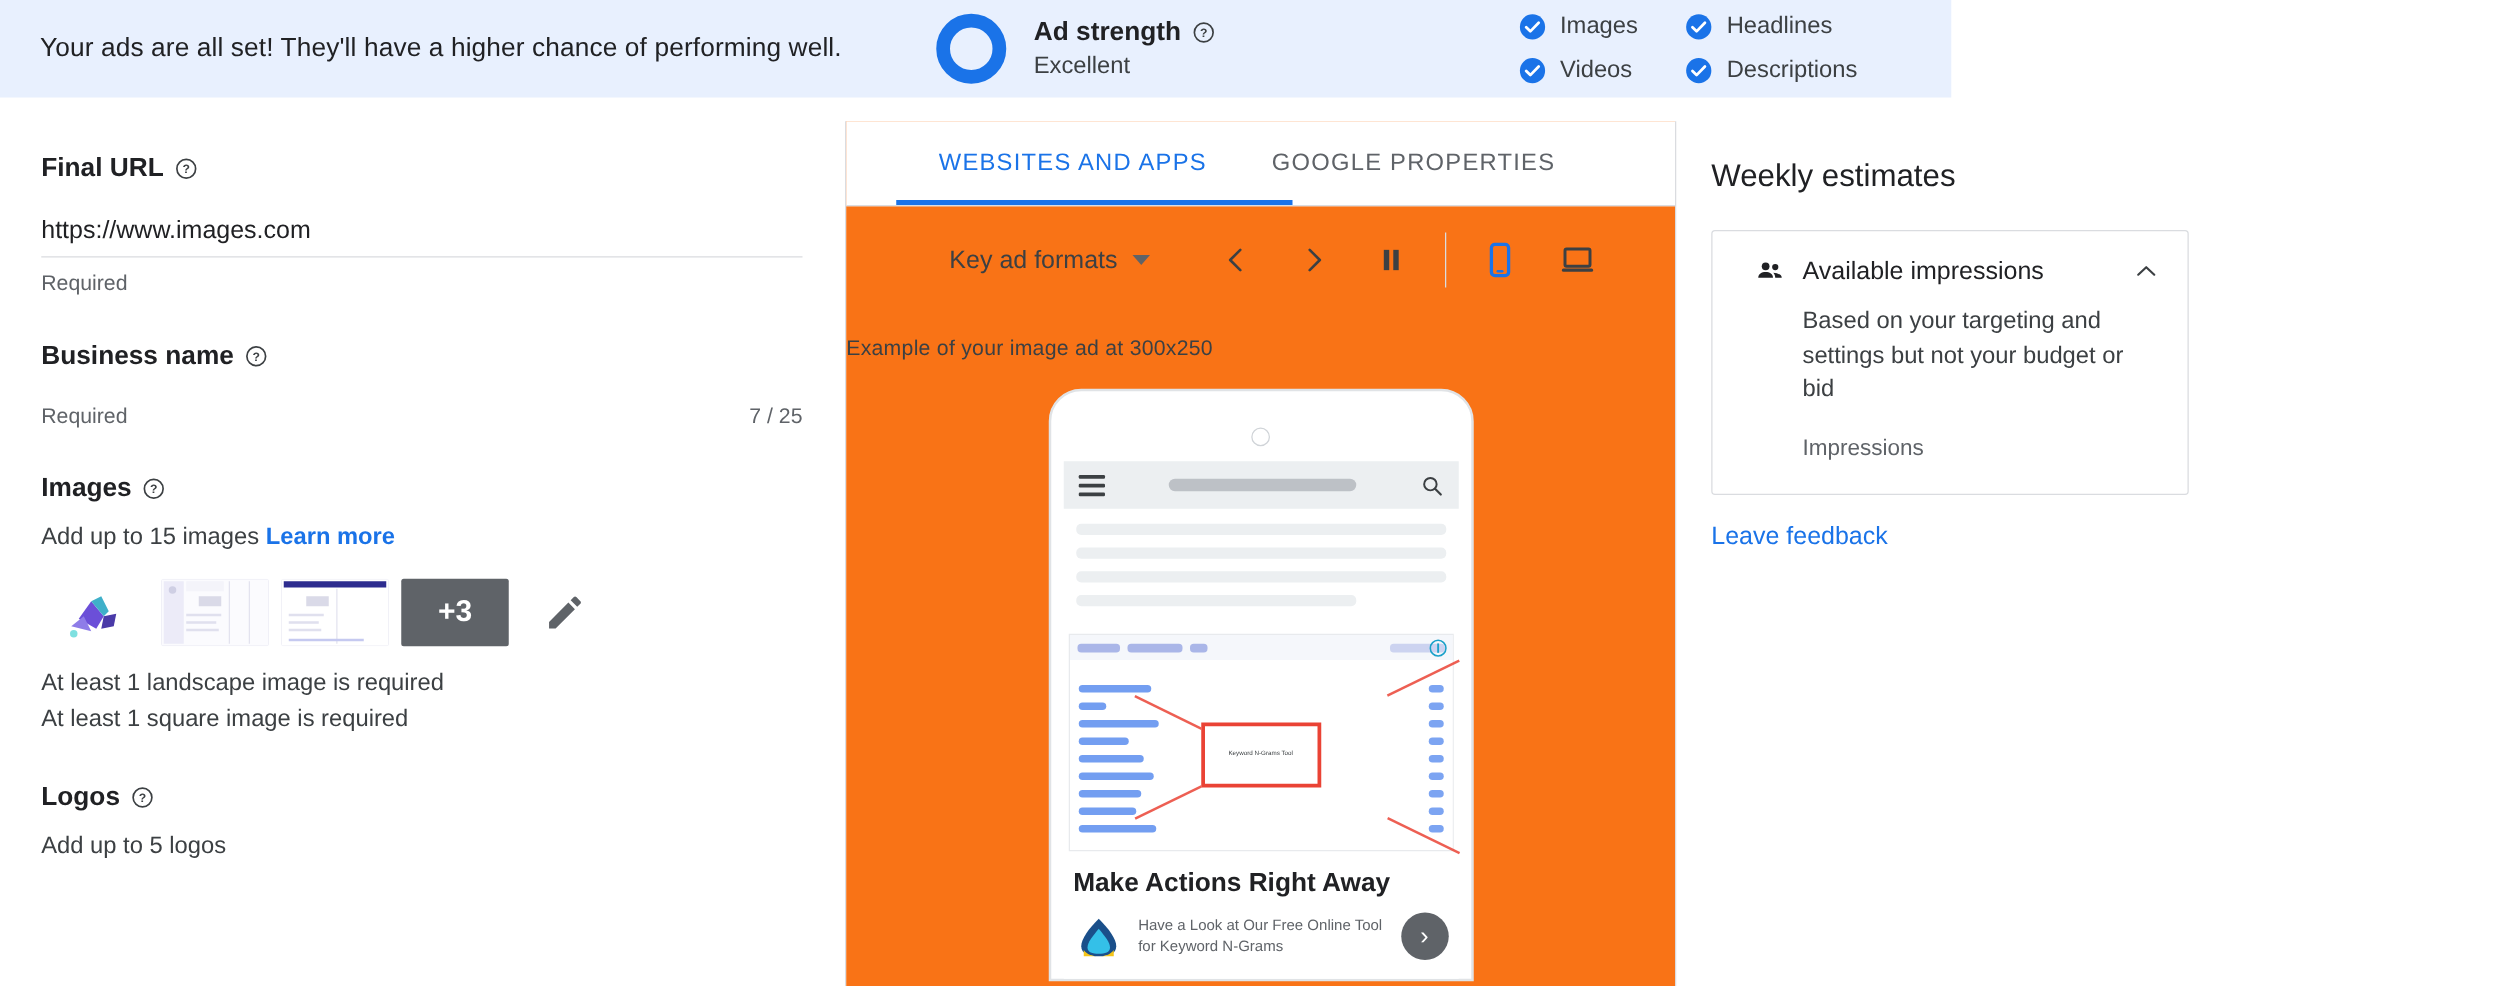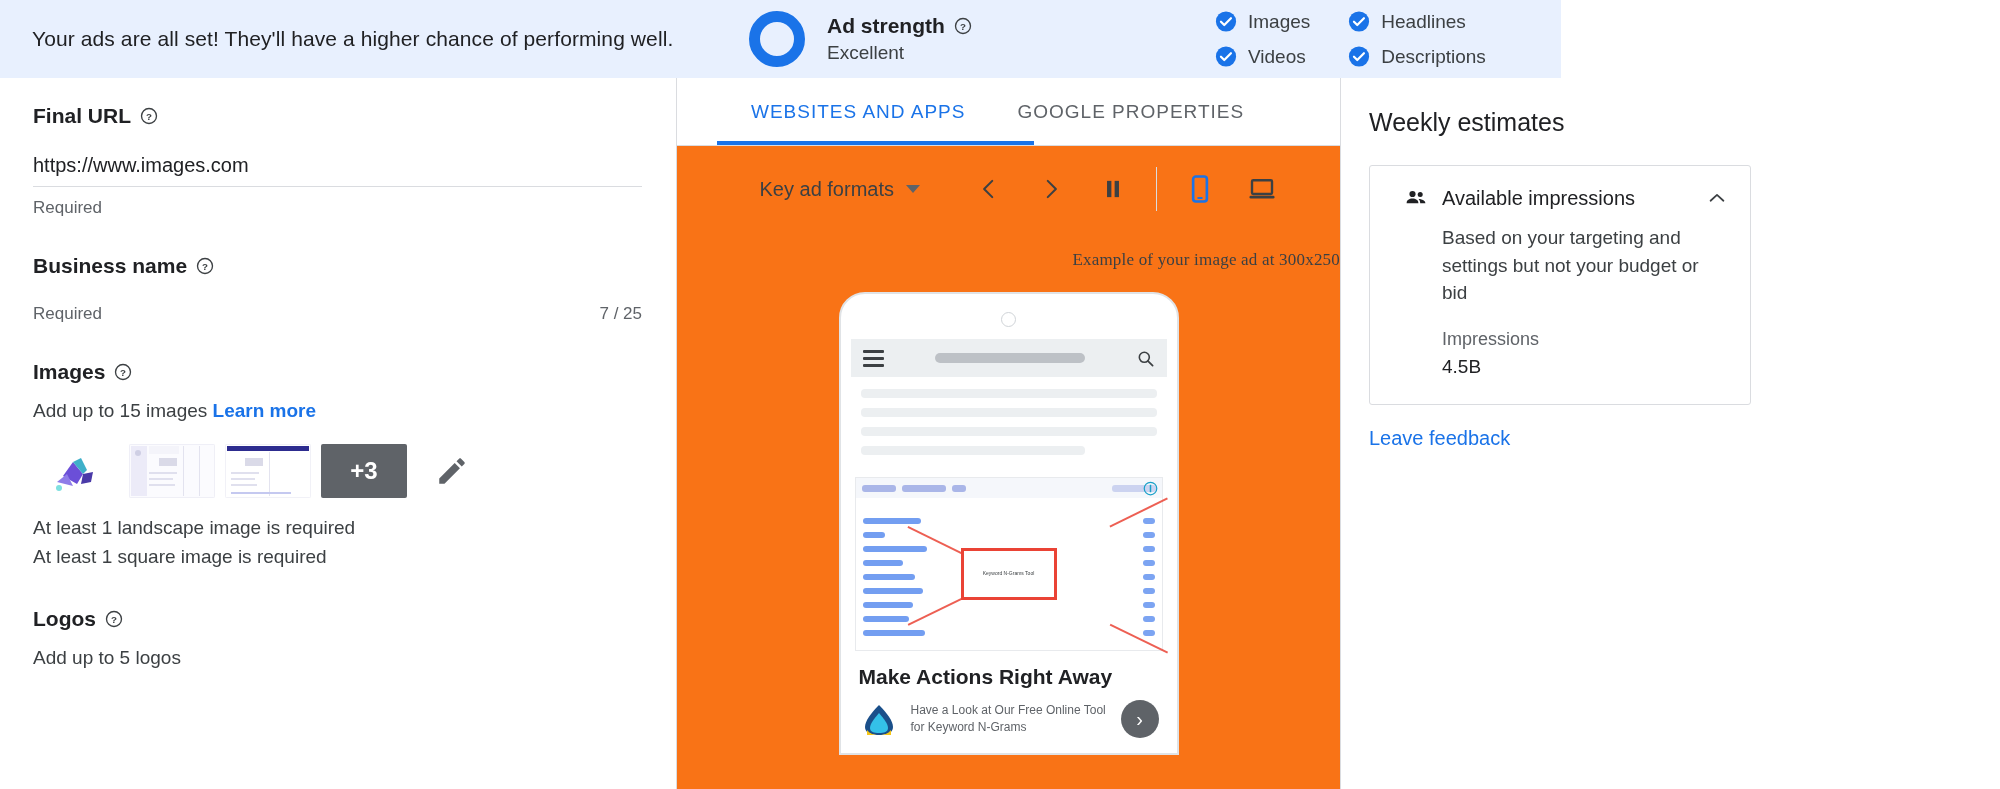--- a/index.html
+++ b/index.html
@@ -3,21 +3,21 @@
 <meta charset="utf-8">
 <style>
   * { box-sizing: border-box; margin: 0; padding: 0; }
   html, body {
     width: 2000px; height: 789px;
     font-family: "Liberation Sans", sans-serif;
     background: #ffffff;
     overflow: hidden;
     color: #202124;
   }
-  .app { position: relative; width: 1779px; height: 789px; display: flex; flex-direction: column; }
+  .app { position: relative; width: 1779px; height: 789px; display: flex; flex-direction: column; gap: 19px; }
 
   
   .banner {
     height: 78px; min-height: 78px;
     background: #e8f0fe;
     display: flex; align-items: center;
     position: relative;
     width: 1561px;
   }
   .banner-msg {
@@ -104,26 +104,26 @@
   }
   .caret { width: 0; height: 0; border-left: 7px solid transparent; border-right: 7px solid transparent; border-top: 8px solid #5f6368; }
   .nav-grp { display: flex; align-items: center; gap: 0; }
   .icon-btn {
     width: 62px; height: 62px; display: flex; align-items: center; justify-content: center;
     color: #3c4043;
   }
   .divider-v { width: 1px; height: 44px; background: #dadce0; margin: 0 12px; }
   .preview-area { flex: 1; min-height: 0; position: relative; overflow: hidden; }
   .preview-caption {
-    text-align: right; font-size: 17px; color: #3c4043; margin-top: 18px; letter-spacing: .2px; font-family: Liberation Serif, serif;
+    text-align: left; font-size: 17px; color: #3c4043; margin-top: 18px; letter-spacing: .2px;
   }
   .phone-wrap { display: flex; justify-content: center; margin-top: 22px; }
   .phone {
     width: 340px; background: #fff; border: 2px solid #e0e3e6;
-    border-radius: 26px 26px 0 0; padding: 18px 10px 0 10px;
+    border-radius: 26px 26px 0 0; padding: 29px 10px 0 10px;
   }
   .phone-notch { display: flex; justify-content: center; margin-bottom: 12px; }
   .notch-dot { width: 15px; height: 15px; border-radius: 50%; border: 1px solid #d0d4d8; }
   .screen { background: #fff; }
   .screen-bar {
     background: #eceff1; height: 38px; display: flex; align-items: center;
     justify-content: space-between; padding: 0 12px;
   }
   .burger { display: flex; flex-direction: column; gap: 4px; }
   .burger i { display: block; width: 21px; height: 3px; background: #3c4043; border-radius: 1px; }
@@ -500,20 +500,19 @@
           </span>
           <span class="est-head-label">Available impressions</span>
           <span class="chev-up">
             <svg viewBox="0 0 24 24" width="22" height="22">
                 <path d="M5 15 L12 8.5 L19 15" fill="none" stroke="#3c4043" stroke-width="1.9" stroke-linecap="round" stroke-linejoin="round"></path>
               </svg>
           </span>
         </div>
         <div class="est-desc">Based on your targeting and settings but not your budget or bid</div>
         <div class="est-metric-label">Impressions</div>
-        <div class="est-metric-val">4.5B</div>
       </div>
 
       <a href="#" class="feedback">Leave feedback</a>
     </div>
 
   </div>
 </div>
 
 </body></html>

